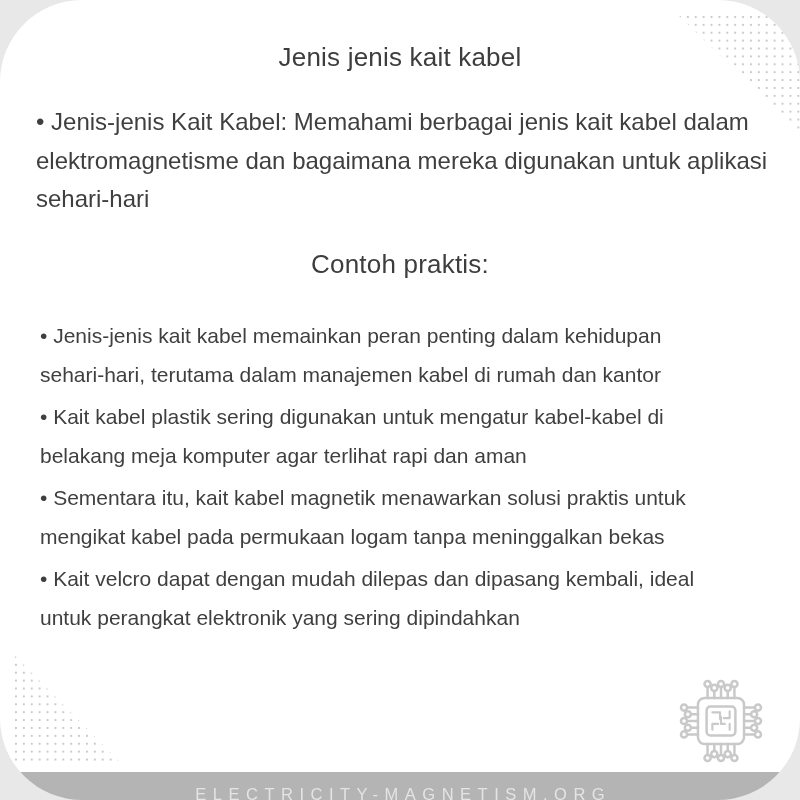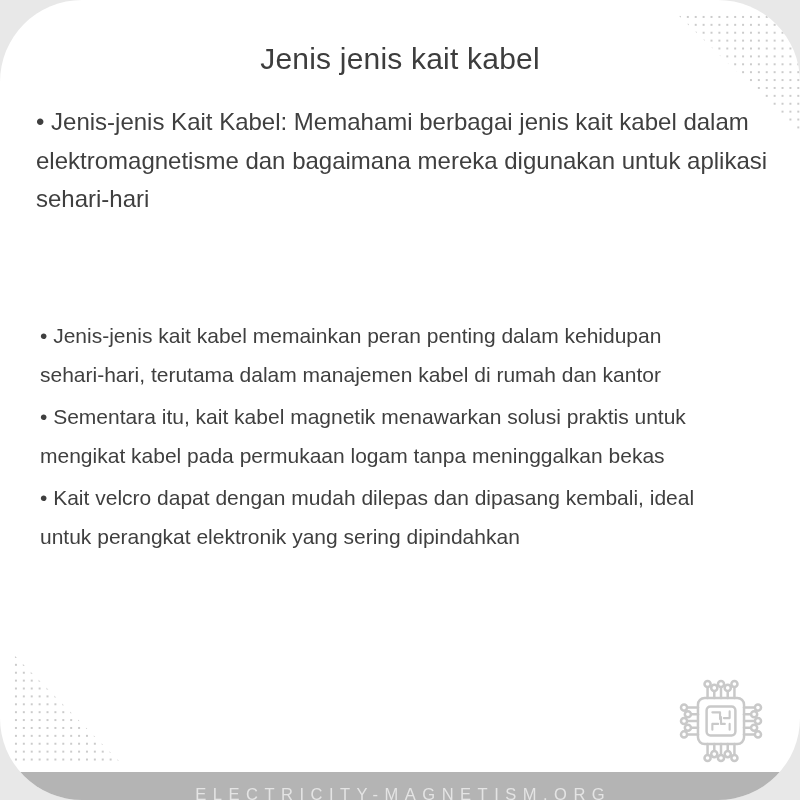--- a/index.html
+++ b/index.html
@@ -33,21 +33,21 @@
   }
   .dots-bl {
     left: 10px; top: 651px;
     width: 114px; height: 115px;
     clip-path: polygon(0 0, 0 100%, 100% 100%);
   }
   .title {
     position: absolute; left: 0; right: 0;
     margin: 0;
     text-align: center;
-    font-size: 30px;
+    font-size: 26px;
     font-weight: 400;
     color: #3d3d3d;
     letter-spacing: 0.2px;
   }
   .title-main { top: 42px; }
   .title-section { top: 249px; }
   .para {
     position: absolute;
     left: 36px; right: 22px;
     margin: 0;
@@ -96,24 +96,27 @@
 
     <div class="dots dots-tr"></div>
     <div class="dots dots-bl"></div>
 
     <h1 class="title title-main">Jenis jenis kait kabel</h1>
 
     <p class="para para-intro">• Jenis-jenis Kait Kabel: Memahami berbagai jenis kait kabel dalam
 elektromagnetisme dan bagaimana mereka digunakan untuk aplikasi
 sehari-hari</p>
 
+    <h2 class="title title-section">Contoh praktis:</h2>
 
     <div class="bullet-list">
       <p>• Jenis-jenis kait kabel memainkan peran penting dalam kehidupan
 sehari-hari, terutama dalam manajemen kabel di rumah dan kantor</p>
+      <p>• Kait kabel plastik sering digunakan untuk mengatur kabel-kabel di
+belakang meja komputer agar terlihat rapi dan aman</p>
       <p>• Sementara itu, kait kabel magnetik menawarkan solusi praktis untuk
 mengikat kabel pada permukaan logam tanpa meninggalkan bekas</p>
       <p>• Kait velcro dapat dengan mudah dilepas dan dipasang kembali, ideal
 untuk perangkat elektronik yang sering dipindahkan</p>
     </div>
 
     <svg class="chip" viewBox="0 0 100 100" aria-hidden="true">
       <g fill="none" stroke="#c9c9c9" stroke-width="2.6" stroke-linecap="round" stroke-linejoin="round">
         <rect x="26" y="26" width="48" height="48" rx="7"></rect>
         <rect x="35" y="35" width="30" height="30" rx="4"></rect>

